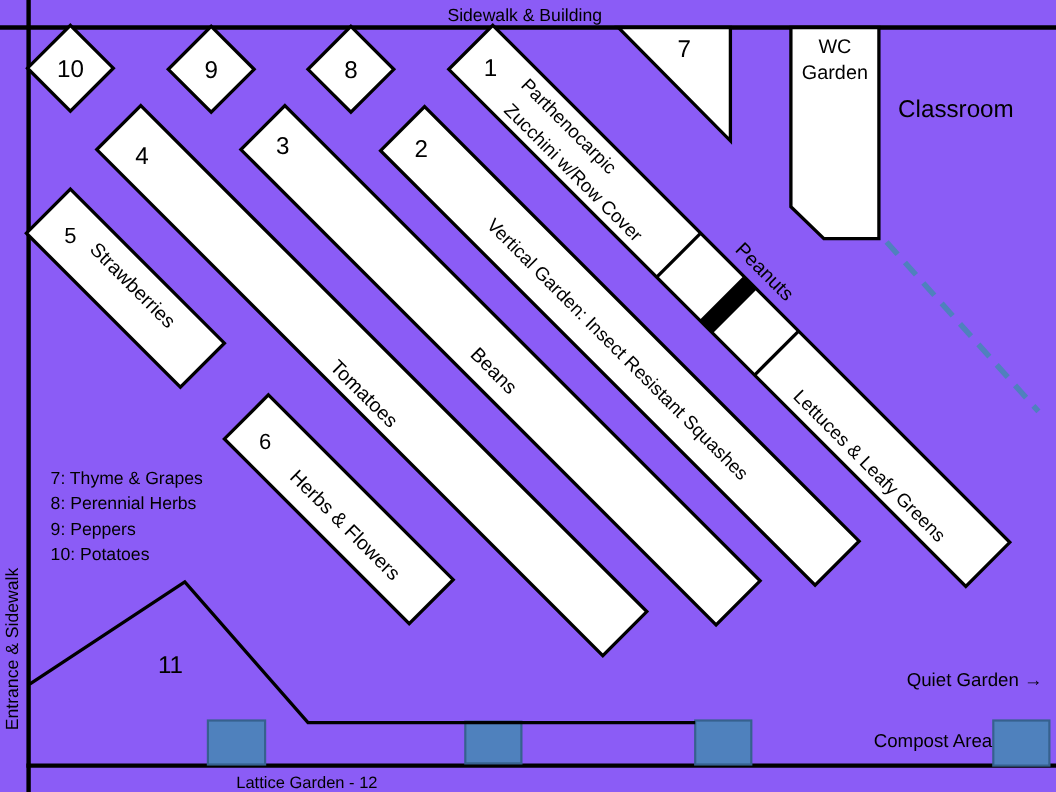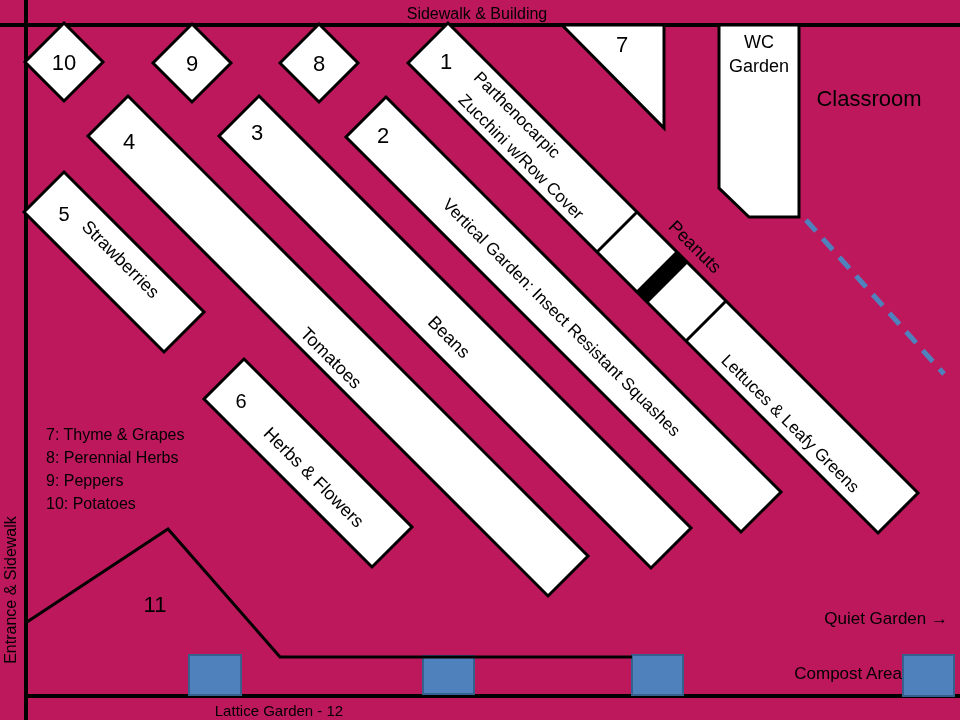--- a/index.html
+++ b/index.html
@@ -1,16 +1,16 @@
 <!DOCTYPE html>
 <html><head>
 <meta charset="utf-8">
 <style>
   html,body { margin:0; padding:0; background:#fff; }
-  .stage { position:relative; width:960px; height:720px; background:#be185d; overflow:hidden; }
+  .stage { position:relative; width:960px; height:720px; background:#8b5cf6; overflow:hidden; }
   svg { display:block; }
   svg text { font-family:"Liberation Sans", sans-serif; fill:#000; }
   .bed   { fill:#ffffff; stroke:#000000; stroke-width:3; stroke-linejoin:miter; }
   .line3 { stroke:#000000; stroke-width:3; fill:none; }
   .line4 { stroke:#000000; stroke-width:4; fill:none; }
   .num   { font-size:22px; text-anchor:middle; }
   .num20 { font-size:20px; text-anchor:middle; }
   .lbl17 { font-size:17px; text-anchor:middle; }
   .lbl18 { font-size:18px; text-anchor:middle; }
   .lbl16 { font-size:16px; }

